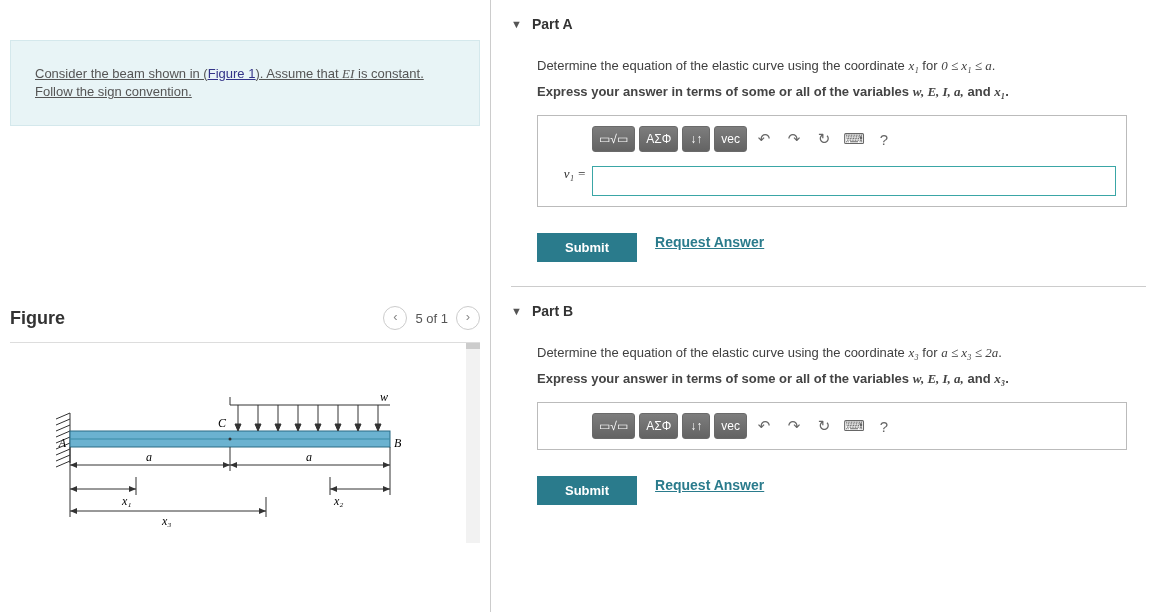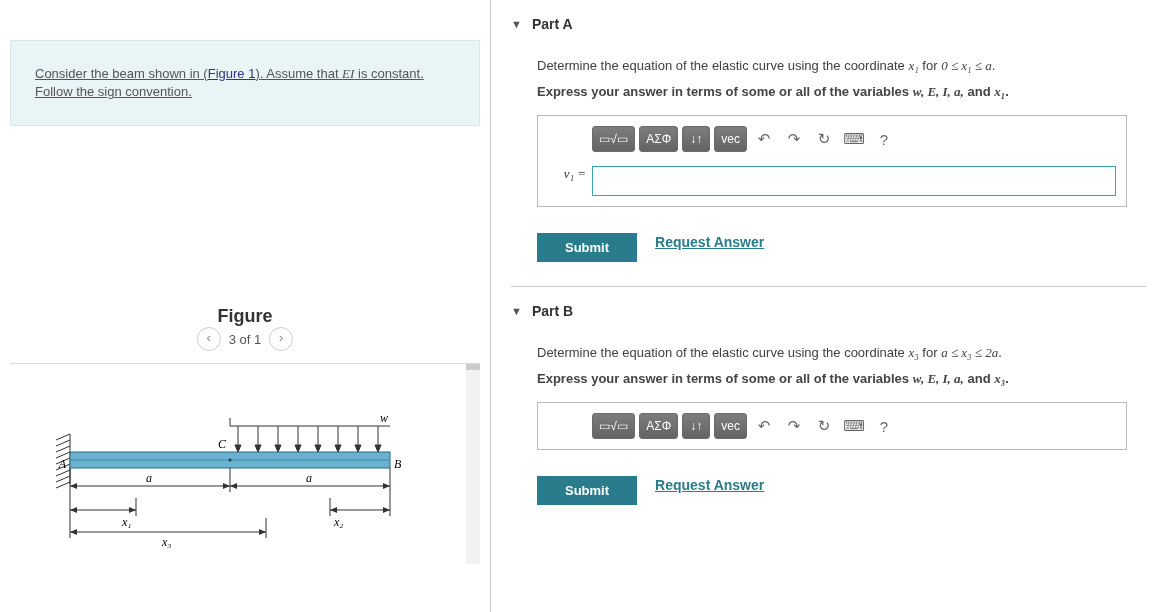--- a/index.html
+++ b/index.html
@@ -2,21 +2,21 @@
 <html><head>
 <meta charset="utf-8">
 <style>
 * { box-sizing: border-box; margin: 0; padding: 0; }
 body { font-family: Arial, Helvetica, sans-serif; font-size: 13px; color: #333; background: #fff; width: 1156px; height: 612px; overflow: hidden; }
 .container { display: flex; height: 100%; }
 .left-panel { width: 490px; padding: 0; position: relative; }
 .right-panel { flex: 1; border-left: 1px solid #ccc; padding: 0 10px 0 20px; overflow: hidden; }
 .problem-box { background: #e8f4f6; border: 1px solid #d4e8ec; padding: 24px; margin: 40px 10px 0 10px; color: #555; line-height: 1.4; text-decoration: underline; }
 .problem-box a { color: #338; text-decoration: underline; }
-.fig-header { display: flex; justify-content: space-between; align-items: center; margin: 180px 10px 6px 10px; padding-bottom: 6px; flex-direction: column; }
+.fig-header { display: flex; justify-content: space-between; align-items: center; margin: 180px 10px 6px 10px; padding-bottom: 6px; }
 .fig-title { font-size: 18px; font-weight: bold; color: #333; }
 .fig-nav { display: flex; align-items: center; gap: 8px; font-size: 13px; color: #555; }
 .nav-btn { width: 24px; height: 24px; border: 1px solid #ccc; border-radius: 50%; background: #fff; color: #888; text-align: center; line-height: 20px; cursor: pointer; }
 .fig-divider { border: none; border-top: 1px solid #ddd; margin: 0 10px; }
 .fig-area { position: relative; height: 200px; margin: 0 10px; }
 .fig-scroll { position: absolute; right: 0; top: 0; bottom: 0; width: 14px; background: #f2f2f2; }
 .fig-scroll-thumb { background: #ccc; height: 6px; width: 100%; }
 .beam-svg { margin-top: 50px; }
 .part-header { display: flex; align-items: center; gap: 10px; padding: 16px 0 8px 0; font-weight: bold; font-size: 14px; color: #333; cursor: pointer; }
 .caret { font-size: 11px; color: #555; }
@@ -42,21 +42,21 @@
 <div class="container">
   <div class="left-panel">
     <div class="problem-box">
       <span>Consider the beam shown in (</span><a href="#">Figure 1</a><span>). Assume that </span><span class="italicv">EI</span><span> is constant. Follow the sign convention.</span>
     </div>
 
     <div class="fig-header">
       <div class="fig-title">Figure</div>
       <div class="fig-nav">
         <div class="nav-btn">‹</div>
-        <span>3 of 1</span>
+        <span>5 of 1</span>
         <div class="nav-btn">›</div>
       </div>
     </div>
     <hr class="fig-divider">
 
     <div class="fig-area">
       <div class="fig-scroll">
           <div class="fig-scroll-thumb"></div>
         </div>
       <svg class="beam-svg" width="430" height="150">

